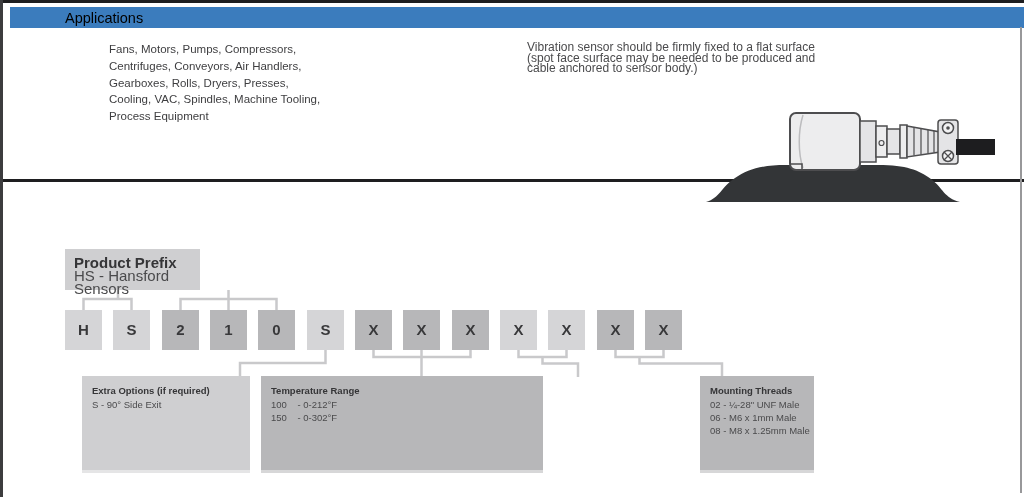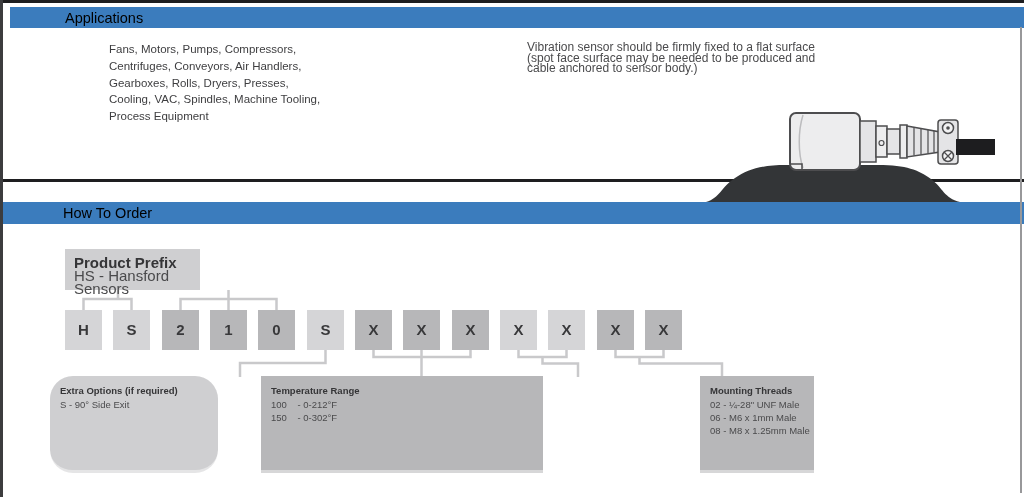--- a/index.html
+++ b/index.html
@@ -113,23 +113,20 @@
     <path d="M217,31 L250,37 L250,57 L217,62 Z" fill="#e4e4e6" stroke="#4d4d4f" stroke-width="1.5"></path>
     <path d="M224,32.5 L224,60.5 M231,33.5 L231,59.5 M238,35 L238,58.5 M244,36 L244,57.5" stroke="#4d4d4f" stroke-width="1.2" fill="none"></path>
     <rect x="248" y="25" width="20" height="44" rx="3" fill="#e4e4e6" stroke="#4d4d4f" stroke-width="1.5"></rect>
     <circle cx="258" cy="33" r="5.5" fill="#f2f2f3" stroke="#4d4d4f" stroke-width="1.5"></circle>
     <circle cx="258" cy="33" r="1.8" fill="#4d4d4f"></circle>
     <circle cx="258" cy="61" r="5.5" fill="#f2f2f3" stroke="#4d4d4f" stroke-width="1.5"></circle>
     <path d="M254,57 L262,65 M254,65 L262,57" stroke="#4d4d4f" stroke-width="1.2"></path>
     <rect x="266" y="44" width="39" height="16" fill="#1d1d1f"></rect>
   </svg>
 
-  <div class="bar bar-order">
-    <span class="bar-label">How To Order</span>
-  </div>
 
   <svg class="connectors" viewBox="0 0 1024 497">
     <path class="connector-path" d="M83.5,310 L83.5,299 L131.5,299 L131.5,310 M118,290 L118,299"></path>
     <path class="connector-path" d="M180.5,310 L180.5,299 L276.5,299 L276.5,310 M228.5,290 L228.5,310"></path>
     <path class="connector-path" d="M325.5,350 L325.5,363 L240,363 L240,377"></path>
     <path class="connector-path" d="M373.5,350 L373.5,357 L470.5,357 L470.5,350 M421.5,350 L421.5,377"></path>
     <path class="connector-path" d="M518.5,350 L518.5,357 L566.5,357 L566.5,350 M542.5,357 L542.5,363.5 L578,363.5 L578,377"></path>
     <path class="connector-path" d="M615.5,350 L615.5,357 L663.5,357 L663.5,350 M639.5,357 L639.5,363.5 L722,363.5 L722,377"></path>
   </svg>
 
@@ -145,21 +142,21 @@
   <div class="code-box dark" style="left:258px">0</div>
   <div class="code-box light" style="left:307px">S</div>
   <div class="code-box dark" style="left:355px">X</div>
   <div class="code-box dark" style="left:403px">X</div>
   <div class="code-box dark" style="left:452px">X</div>
   <div class="code-box light" style="left:500px">X</div>
   <div class="code-box light" style="left:548px">X</div>
   <div class="code-box dark" style="left:597px">X</div>
   <div class="code-box dark" style="left:645px">X</div>
 
-  <div class="option-box light2" style="left:50px; width:168px;border-radius:23px;">
+  <div class="option-box light2" style="left:82px; width:168px;">
     <div class="box-title">Extra Options (if required)</div>
     <div class="prewrap">S - 90° Side Exit</div>
   </div>
   <div class="option-box dark" style="left:261px; width:282px;">
     <div class="box-title">Temperature Range</div>
     <div class="prewrap">100    - 0-212°F
 150    - 0-302°F</div>
   </div>
   <div class="option-box dark" style="left:700px; width:114px;">
     <div class="box-title">Mounting Threads</div>

